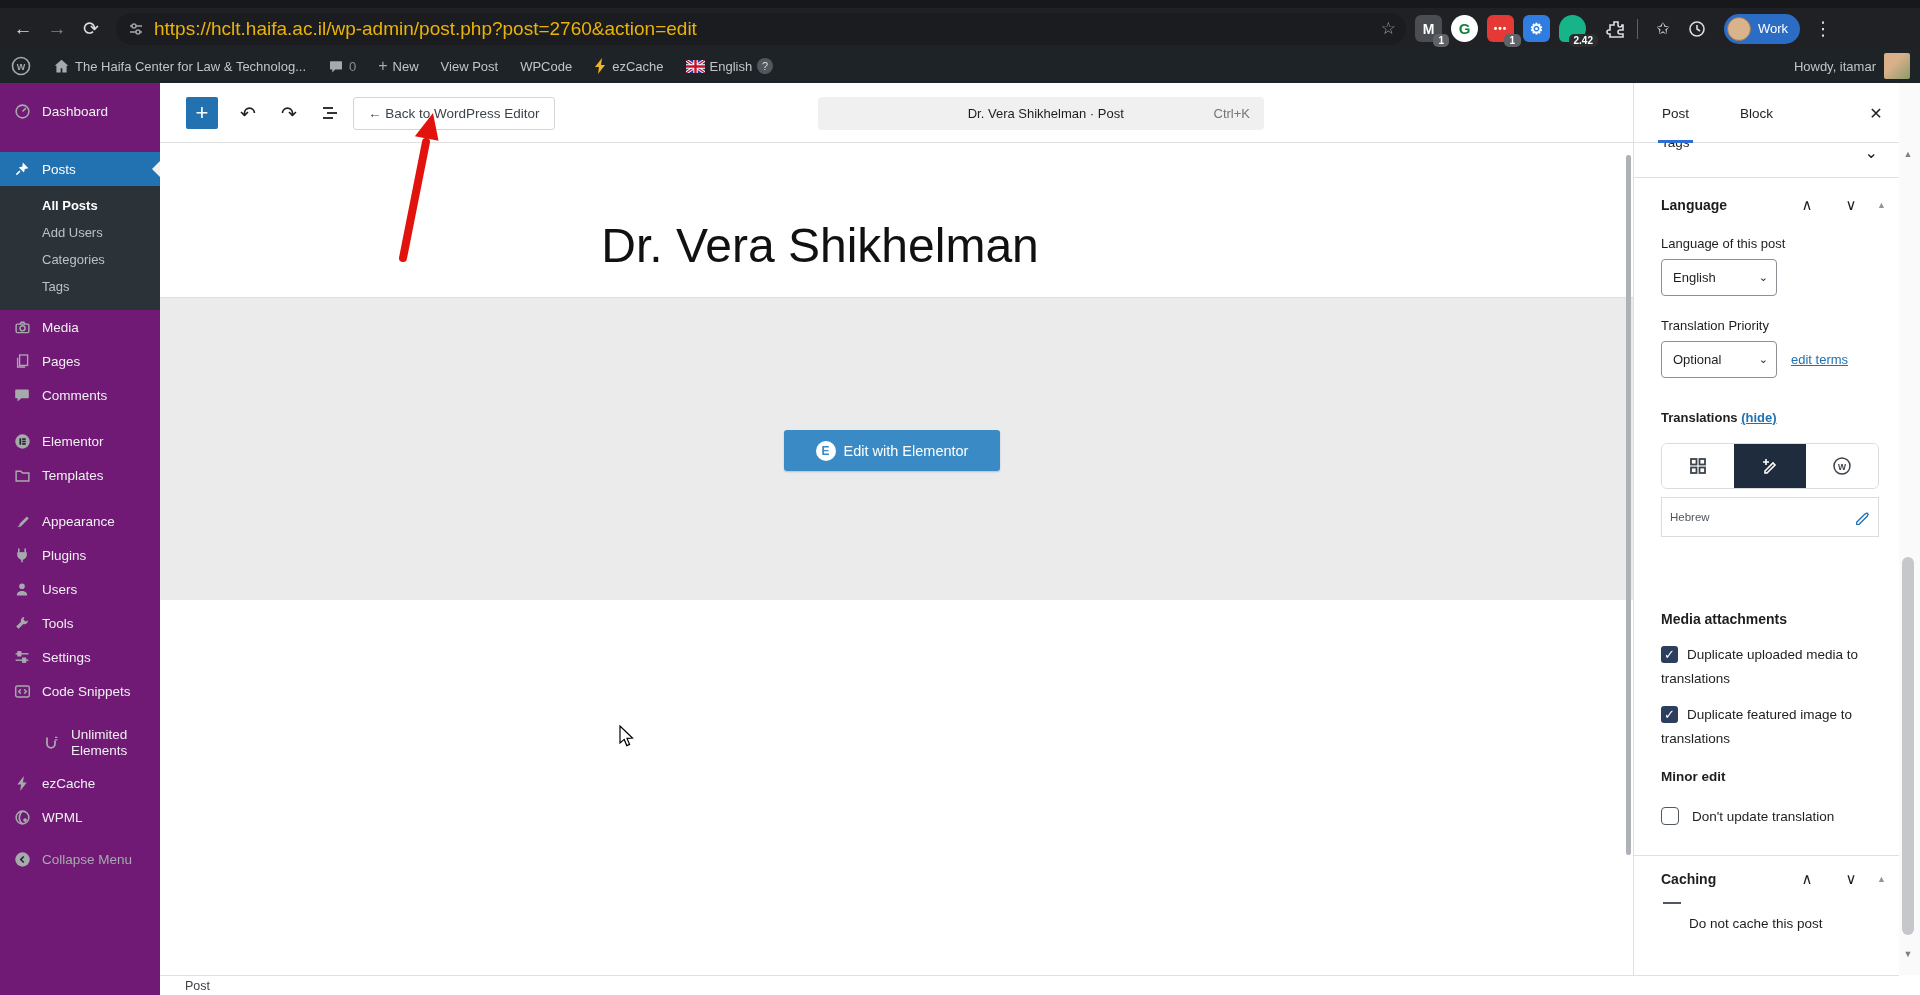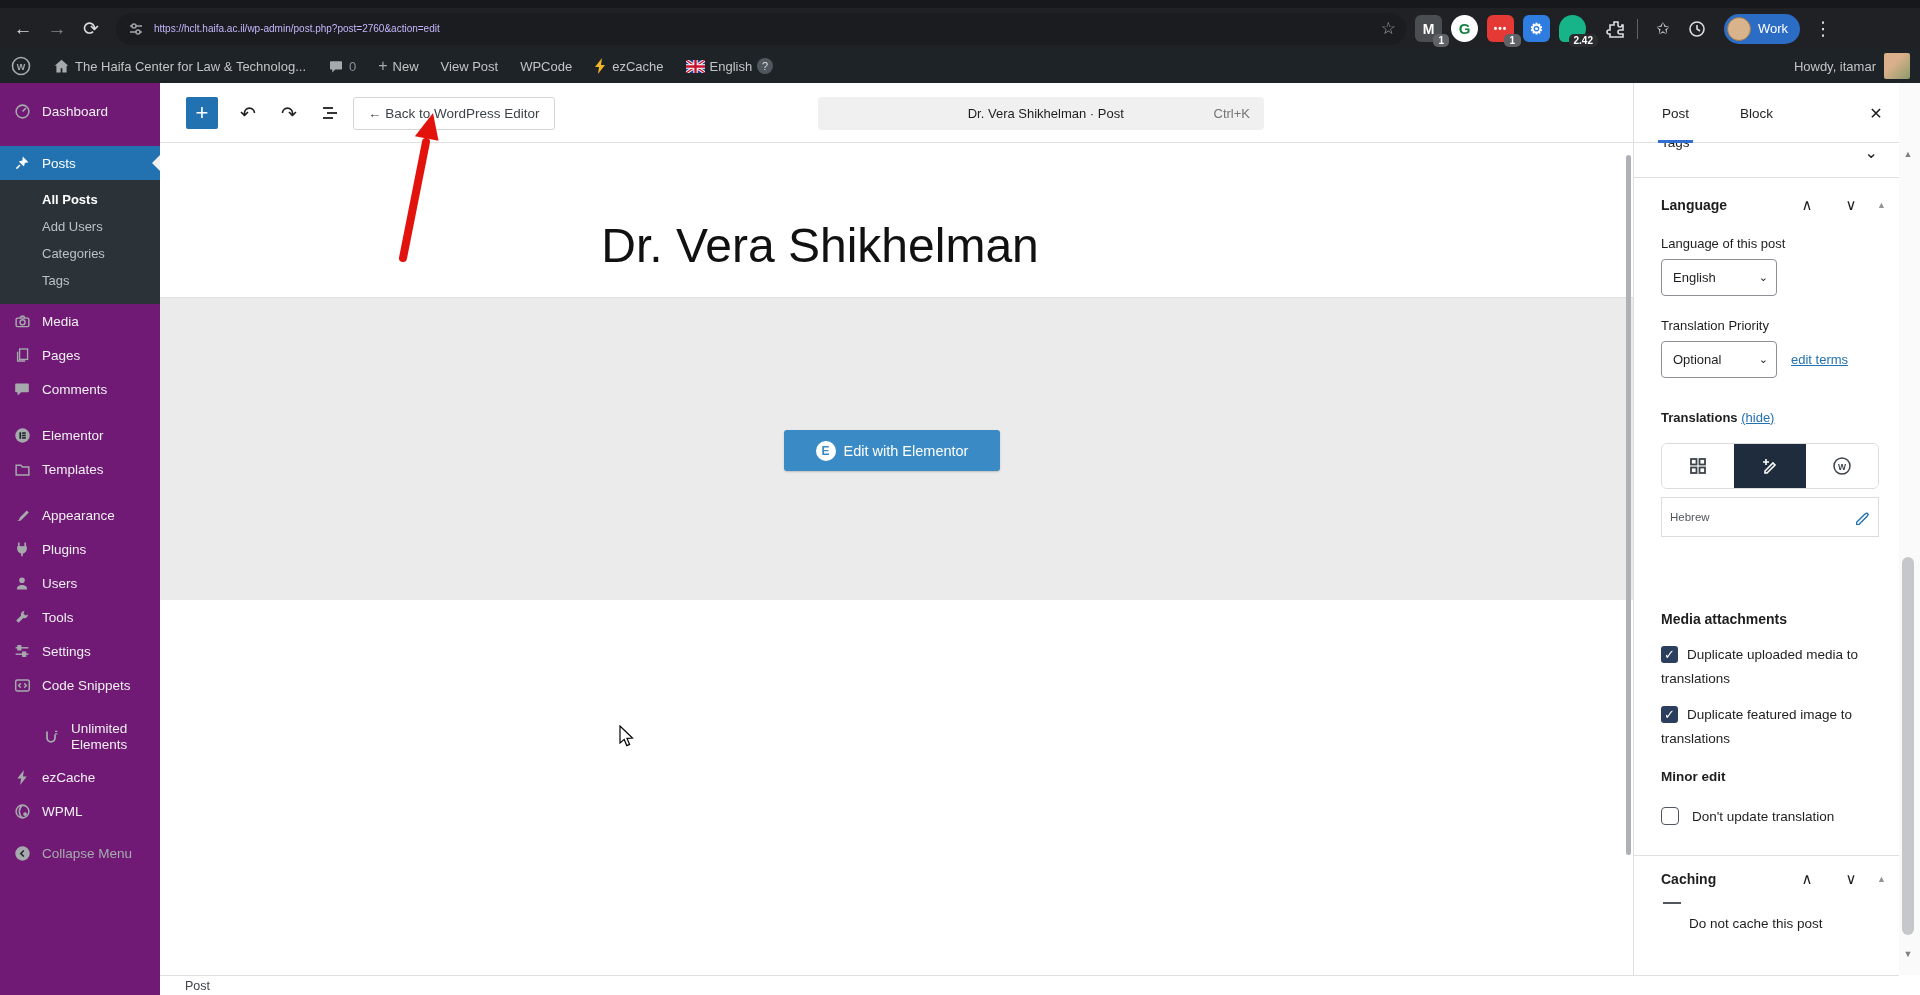--- a/index.html
+++ b/index.html
@@ -8,21 +8,21 @@
 
   
   .chrome { position:absolute; left:0; top:0; width:1920px; height:49px; background:#202124; }
   .chrome-topstrip { position:absolute; left:0; top:0; width:1920px; height:8px; background:#17181b; }
   .chrome-row { position:absolute; left:0; top:8px; width:1920px; height:41px; display:flex; align-items:center; }
   .nav-ico { width:34px; height:34px; display:flex; align-items:center; justify-content:center;
     color:#dadce0; font-size:19px; border-radius:50%; }
   .nav-ico.dim { color:#83878c; }
   .omnibox { height:32px; background:#1b1c1f; border-radius:16px; display:flex; align-items:center;
     flex:0 0 1290px; margin-left:8px; padding:0 10px 0 12px; }
-  .omni-url { color:#c4b5fd; font-size:10px; flex:1; white-space:nowrap; overflow:hidden; }
+  .omni-url { color:#eab308; font-size:19px; flex:1; white-space:nowrap; overflow:hidden; }
   .ext { width:27px; height:27px; border-radius:6px; margin-left:9px; position:relative; display:flex;
     align-items:center; justify-content:center; font-size:14px; font-weight:bold; color:#fff; flex:none; }
   .ext .badge { position:absolute; right:-7px; bottom:-5px; background:#5f6368; color:#fff; font-size:10px;
     font-weight:bold; border-radius:5px; padding:1px 5px; }
   .chrome-sep { width:1px; height:20px; background:#5f6368; margin:0 8px; flex:none; }
   .profile-pill { height:30px; background:#2b6cc4; border-radius:15px; display:flex; align-items:center;
     padding:0 12px 0 3px; margin-left:10px; flex:none; }
   .profile-pill .pav { width:24px; height:24px; border-radius:50%; background:#d9b38c;
     border:1px solid #9e794e; margin-right:7px; }
   .profile-pill span { color:#fff; font-size:13px; }
@@ -247,21 +247,21 @@
 <div class="wpmenu">
   <div class="wpm-item" style="margin-top:11px">
     <span class="wpm-ico">
       <svg width="17" height="17" viewBox="0 0 20 20" fill="none" stroke="currentColor" stroke-width="1.8">
         <circle cx="10" cy="10" r="7.5"></circle>
           <path d="M10 10l4-4"></path>
         </svg>
       </span>
     <span>Dashboard</span>
   </div>
-  <div class="wpm-item active" style="margin-top:18px">
+  <div class="wpm-item active" style="margin-top:24px">
     <span class="wpm-ico">
       <svg width="16" height="16" viewBox="0 0 20 20">
           <path d="M11 2l7 7-4.5 1-1 4.5L6 8l4.5-1z" fill="currentColor"></path>
           <path d="M7.5 12.5L3 17" stroke="currentColor" stroke-width="2"></path>
         </svg>
       </span>
     <span>Posts</span>
     <span class="wpm-arrow"></span>
   </div>
   <div class="wpm-sub">
@@ -500,21 +500,21 @@
     <div style="display:flex;align-items:center;gap:14px">
       <div class="fselect" style="margin-left:27px">
         <span class="sv">Optional</span>
         <span class="chev">⌄</span>
       </div>
       <a class="plink" href="#">edit terms</a>
     </div>
 
     <div class="flabel" style="padding-top:32px;font-weight:600">
       <span>Translations</span>
-      <a class="plink" href="#" style="font-weight:400">(hide)</a>
+      <a class="plink" href="#" style="font-weight:700">(hide)</a>
     </div>
     <div class="seg">
       <div class="cell">
         <svg width="18" height="18" viewBox="0 0 18 18" fill="none" stroke="currentColor" stroke-width="1.8">
           <rect x="2" y="2" width="5.5" height="5.5"></rect>
             <rect x="10.5" y="2" width="5.5" height="5.5"></rect>
           <rect x="2" y="10.5" width="5.5" height="5.5"></rect>
             <rect x="10.5" y="10.5" width="5.5" height="5.5"></rect>
           </svg>
       </div>

